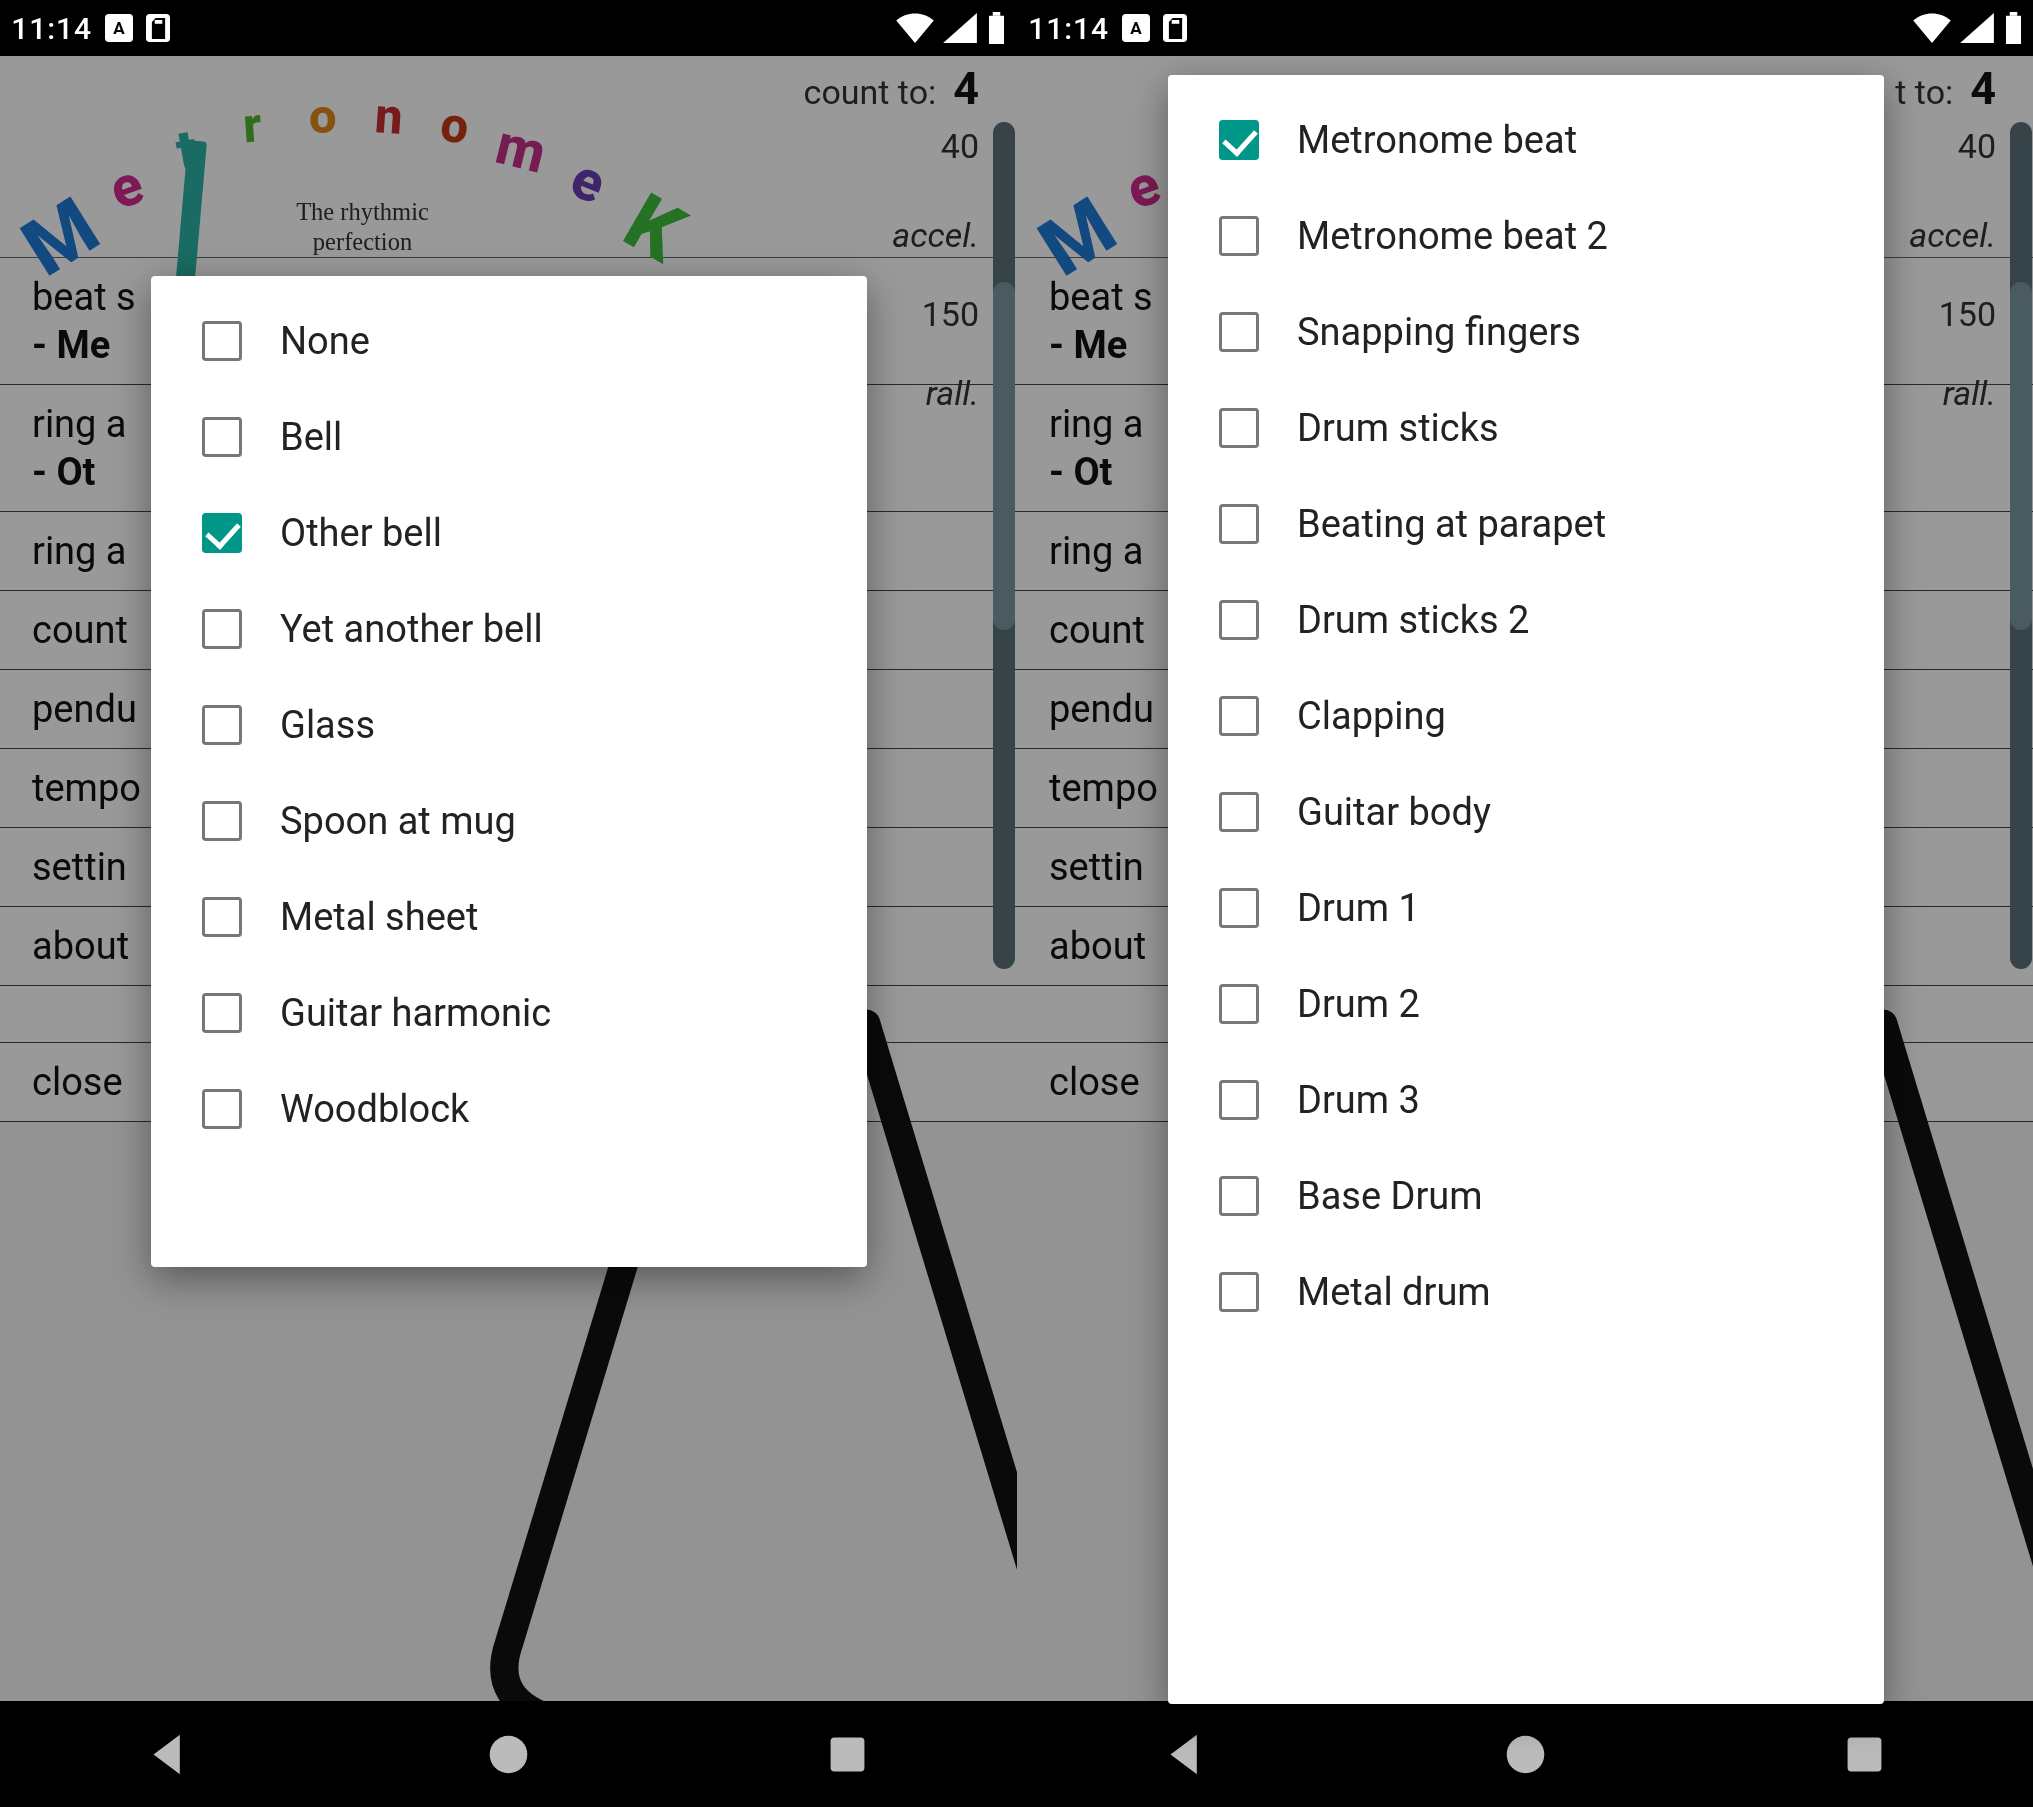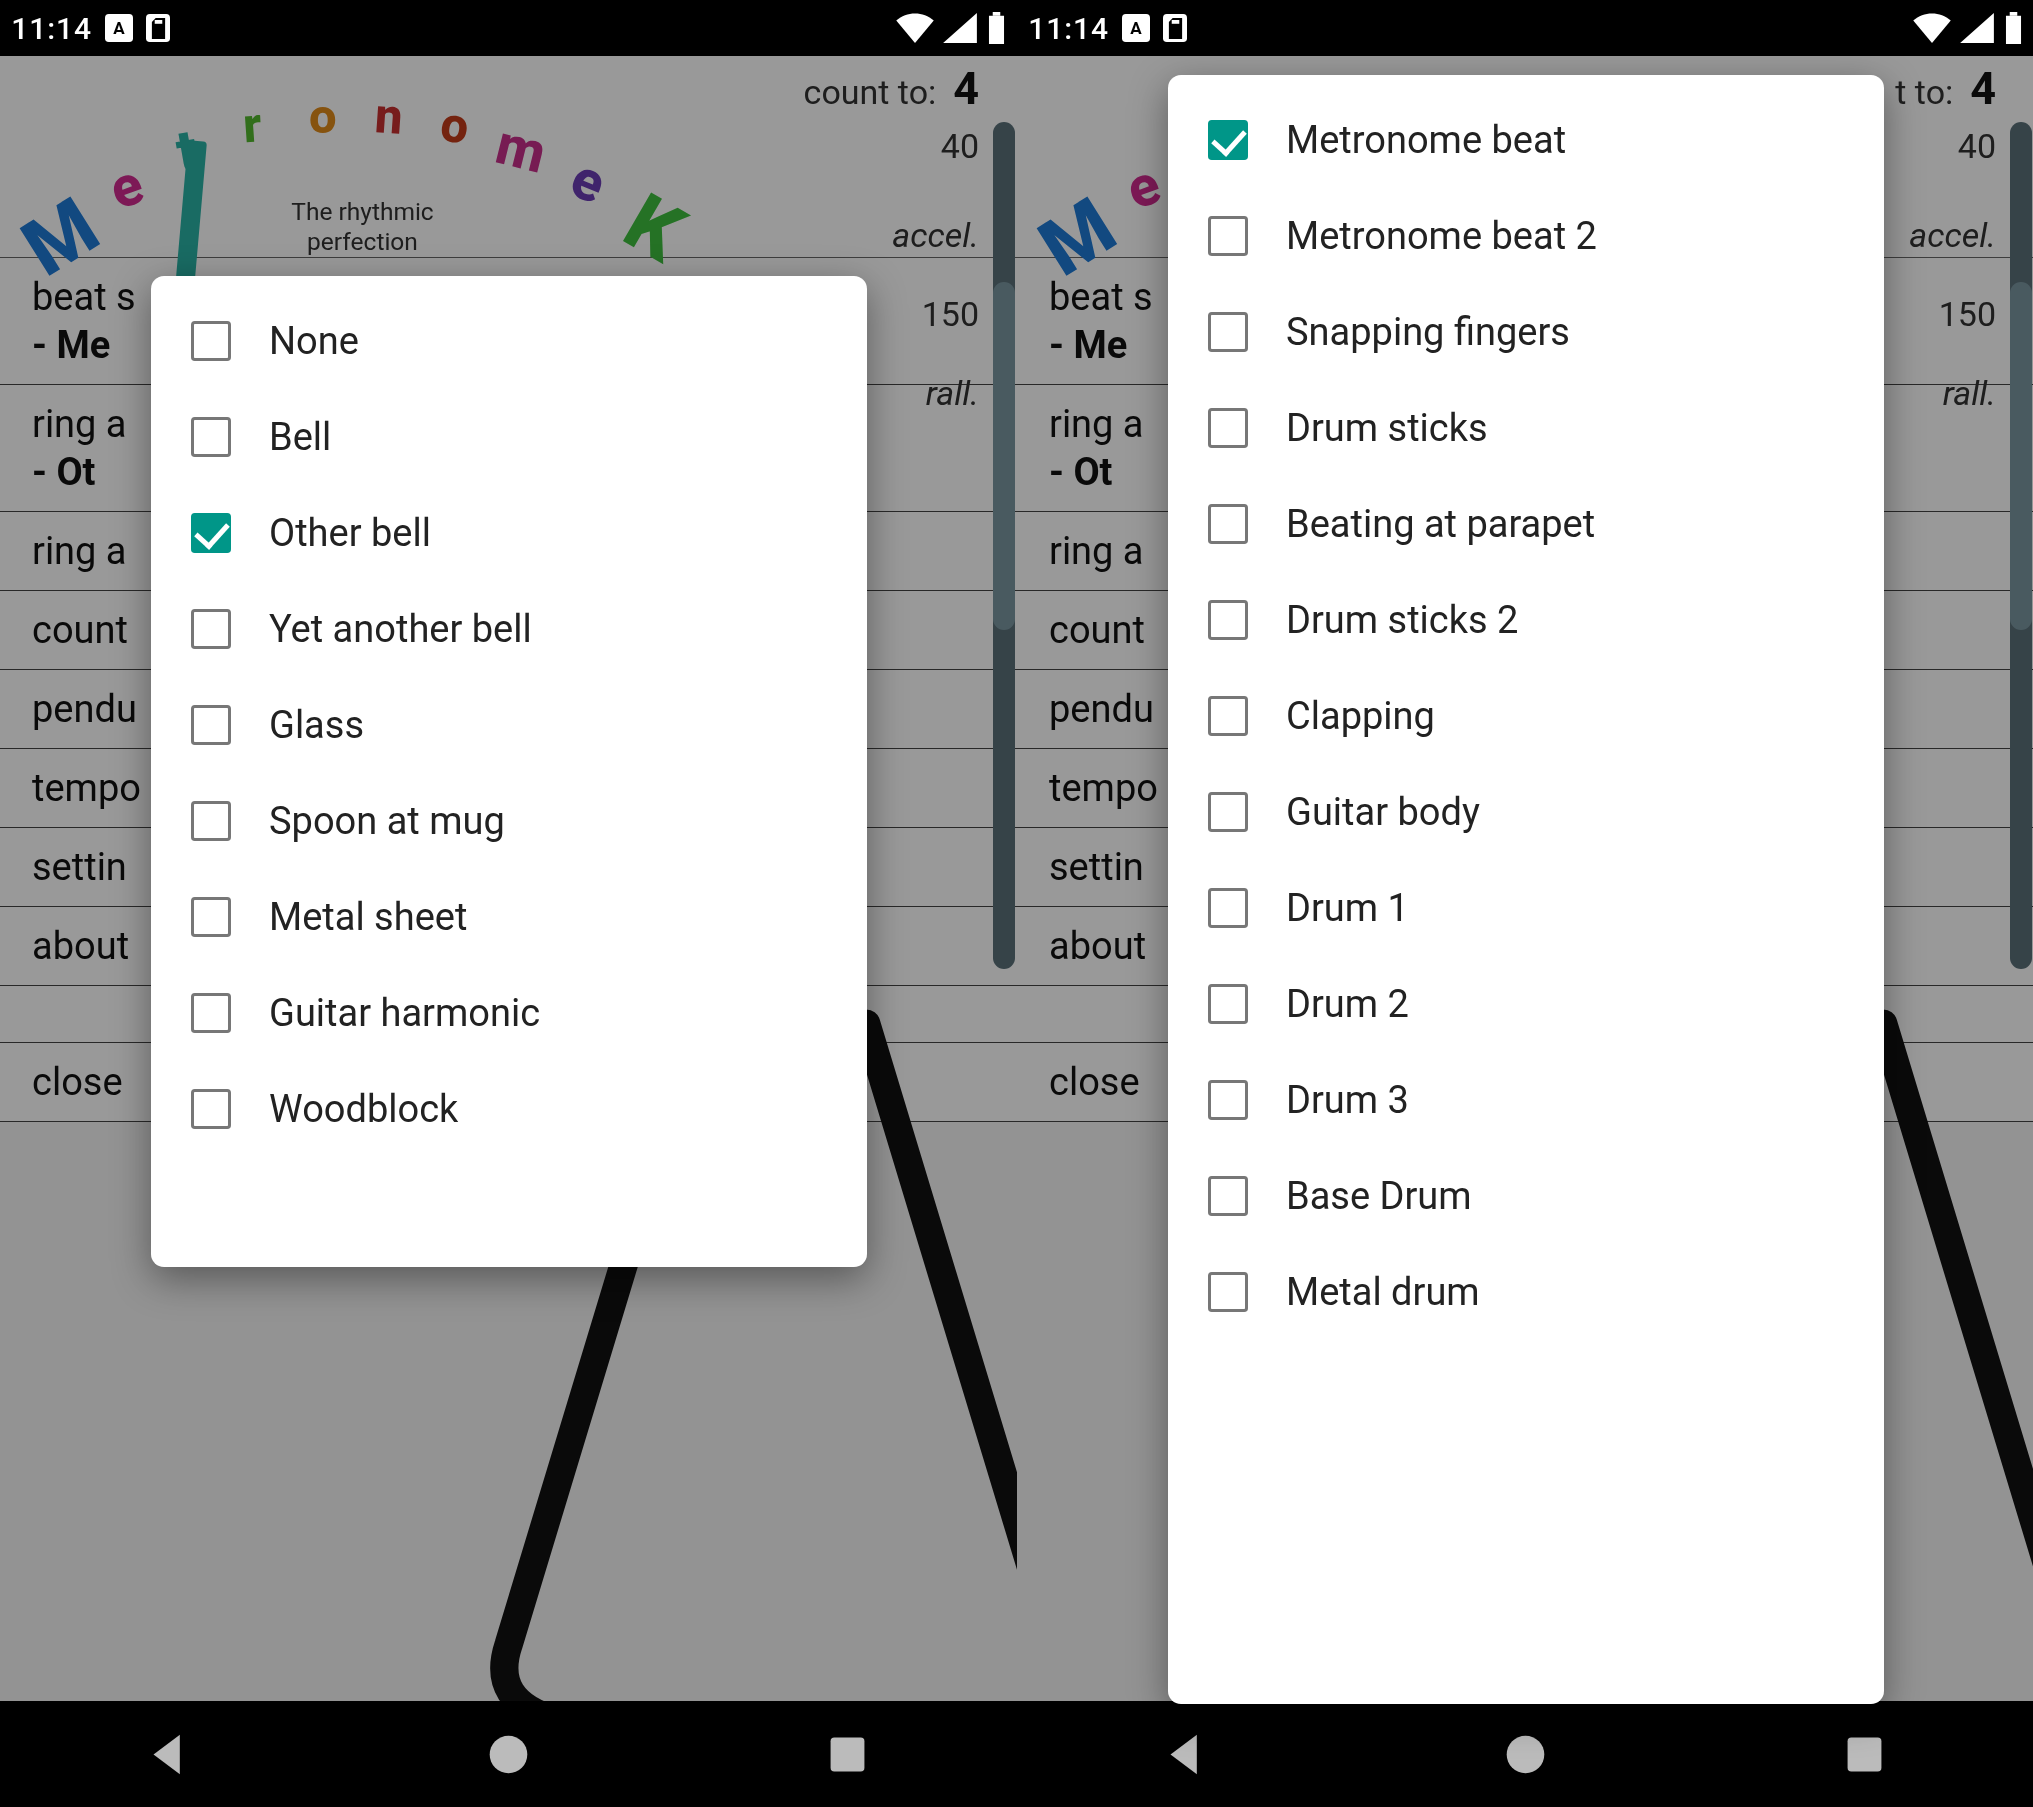--- a/index.html
+++ b/index.html
@@ -17,21 +17,21 @@
   .status svg { display: block; }
 
   
   .content { position: absolute; top: 56px; left: 0; right: 0; bottom: 107px; background: #f5f5f5; }
   .dim { position: absolute; inset: 0; background: rgba(0,0,0,0.40); z-index: 5; }
 
   
   .header { position: relative; padding: 13px 0 0 0; background: #fff; border-bottom: 0.9px solid #666; }
   .logo { position: relative; height: 188px; width: 716px; margin-left: 17px; }
   .logo .letter { position: absolute; font-weight: 800; }
-  .tagline { position: absolute; left: 273px; top: 141px; width: 179px; text-align: center; font-size: 24.5px; line-height: 30px; color: #333; }
+  .tagline { position: absolute; left: 273px; top: 141px; width: 179px; text-align: center; font-size: 24.5px; line-height: 30px; color: #333; font-family: Liberation Serif, serif; }
   .stem { position: absolute; left: 188px; top: 85px; width: 19px; height: 217px; background: #2ab3a6; transform: rotate(5deg); transform-origin: top center; border-radius: 3.8px; }
 
   
   .menu { background: #fff; }
   .menu-item { border-bottom: 1.9px solid #444; padding: 17px 32px; font-size: 38px; color: #111; }
   .menu-item .sub { font-weight: 700; font-size: 38px; margin-top: 3.8px; }
   .menu-item.close { border-bottom: 1.9px solid #444; }
 
   
   .rightcol { position: absolute; right: 0; top: 0; width: 301px; color: #333; }
@@ -39,21 +39,21 @@
   .rightcol .big { font-size: 45px; font-weight: 700; color: #111; }
   .rightcol .ital { font-style: italic; font-weight: 400; }
   .rightcol .scroll { position: absolute; right: 1.9px; top: 66px; width: 22.6px; height: 847px; background: #5a7079; border-radius: 11.3px; }
   .rightcol .thumb { position: absolute; right: 1.9px; top: 226px; width: 22.6px; height: 348px; background: #7b96a0; border-radius: 11.3px; }
 
   
   .metronome-body { position: absolute; right: -94px; bottom: -38px; width: 659px; height: 772px; }
   .metronome-body svg { width: 100%; height: 100%; }
 
   
-  .popup { position: absolute; background: #fff; box-shadow: 0 11.3px 38px rgba(0,0,0,0.4); border-radius: 13px; z-index: 10; padding: 17px 6px; }
+  .popup { position: absolute; background: #fff; box-shadow: 0 11.3px 38px rgba(0,0,0,0.4); border-radius: 4px; z-index: 10; padding: 17px 17px; }
   .popup .opt { display: flex; align-items: center; gap: 38px; padding: 26px 34px; font-size: 38px; color: #222; }
   .cb { width: 40px; height: 40px; border: 3.8px solid #777; border-radius: 3.8px; flex: none; position: relative; }
   .cb.checked { border-color: #009688; background: #009688; }
   .cb.checked::after { content: ""; position: absolute; left: 7.5px; top: 0px; width: 15px; height: 26px; border: solid #fff; border-width: 0 5.6px 5.6px 0; transform: rotate(42deg); }
 
   
   .navbar { position: absolute; bottom: 0; left: 0; right: 0; height: 107px; background: #000; display: flex; align-items: center; justify-content: space-around; }
   .navbar .nb { width: 47px; height: 47px; }
   .navbar svg { display: block; }
 </style>

